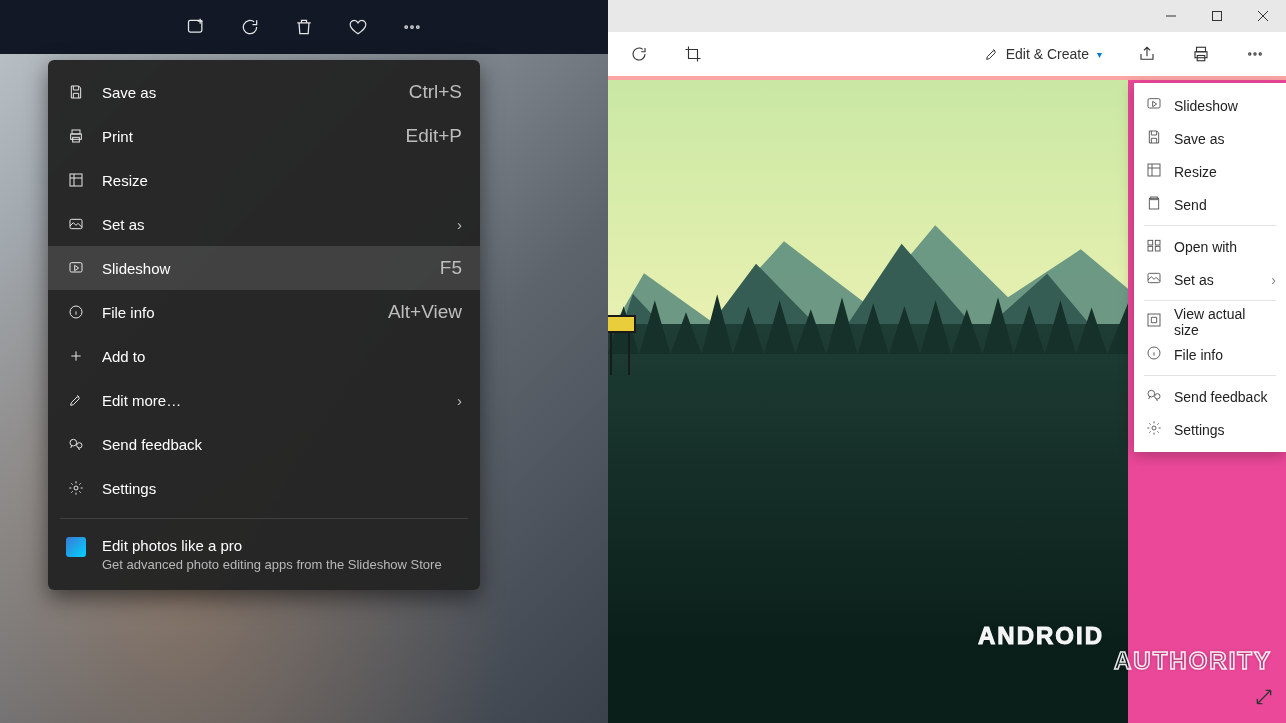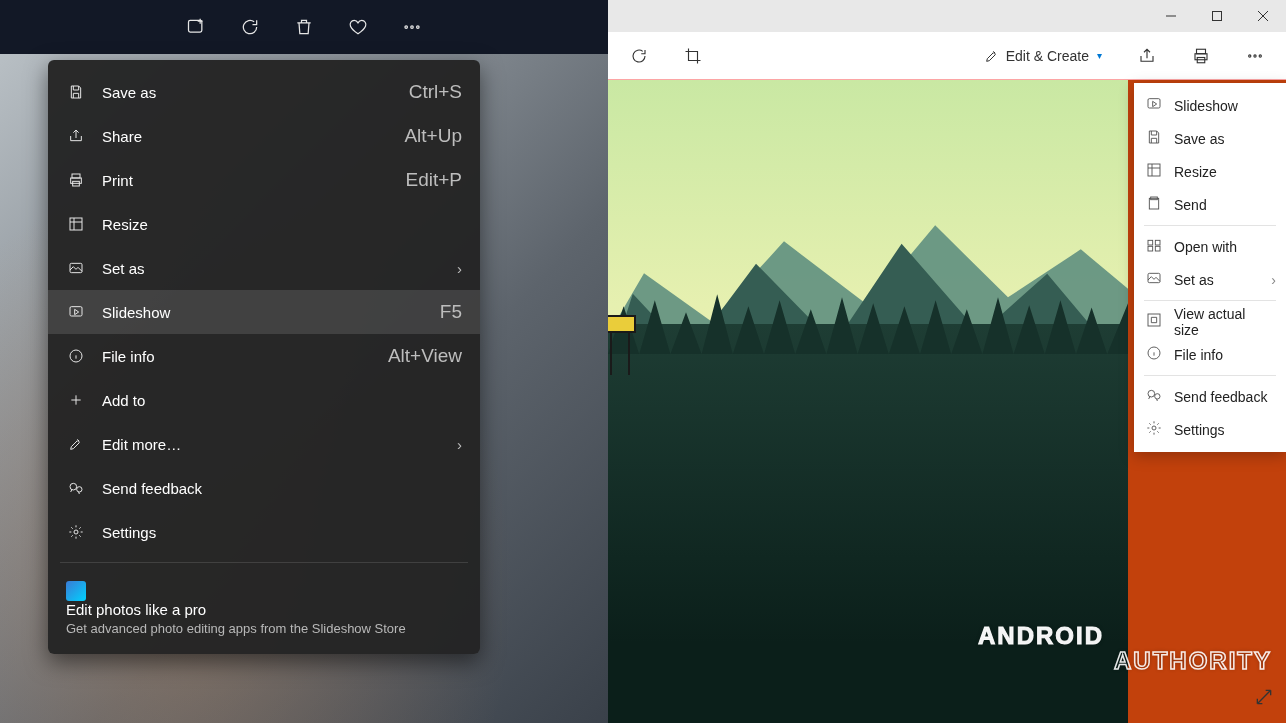--- a/index.html
+++ b/index.html
@@ -15,35 +15,35 @@
   
   .dmenu { position: absolute; top: 60px; left: 48px; width: 432px; background: rgba(36,36,36,.97); border-radius: 6px; padding: 10px 0 14px 0; box-shadow: 0 8px 22px rgba(0,0,0,.5); color: #fff; font-size: 15px; }
   .dmenu .item { display: flex; align-items: center; padding: 0 18px; height: 44px; cursor: pointer; position: relative; }
   .dmenu .item:hover, .dmenu .item.hover { background: rgba(255,255,255,.12); }
   .dmenu .ico { width: 20px; height: 20px; margin-right: 16px; display: flex; align-items: center; justify-content: center; }
   .dmenu svg { stroke: #e6e6e6; fill: none; stroke-width: 1.5; }
   .dmenu .label { flex: 1; }
   .dmenu .shortcut { color: #bdbdbd; font-size: 19px; }
   .dmenu .chev { color: #bdbdbd; }
   .dmenu .sep { height: 1px; background: rgba(255,255,255,.12); margin: 8px 12px; }
-  .dmenu .promo { padding: 10px 18px 4px 18px; display: flex; flex-direction: column; }
+  .dmenu .promo { padding: 10px 18px 4px 18px; display: flex; }
   .dmenu .promo .pico { width: 20px; height: 20px; margin-right: 16px; background: linear-gradient(135deg,#3a7bd5,#00d2ff); border-radius: 3px; }
   .dmenu .promo .ptitle { font-size: 15px; color: #fff; }
   .dmenu .promo .psub { font-size: 13px; color: #b8b8b8; margin-top: 3px; }
   
   .right { flex: 1; height: 100%; position: relative; background: #fff; display: flex; flex-direction: column; }
   .titlebar { height: 32px; background: #e8e8e8; display: flex; justify-content: flex-end; align-items: center; }
   .winbtn { width: 46px; height: 32px; display: flex; align-items: center; justify-content: center; cursor: pointer; }
   .winbtn svg { stroke: #333; stroke-width: 1; fill: none; }
-  .light-toolbar { height: 48px; background: #fff; border-bottom: 1px solid #fca5a5; display: flex; align-items: center; padding: 0 14px; gap: 20px; }
+  .light-toolbar { height: 48px; background: #fff; border-bottom: 4px solid #fca5a5; display: flex; align-items: center; padding: 0 14px; gap: 20px; }
   .light-toolbar .spacer { flex: 1; }
   .light-toolbar .tbtn { display: flex; align-items: center; gap: 6px; cursor: pointer; color: #333; font-size: 14px; padding: 6px 8px; border-radius: 3px; }
   .light-toolbar svg { stroke: #333; fill: none; stroke-width: 1.5; }
   .light-toolbar .ec-caret { color: #0078d4; font-size: 10px; margin-left: 2px; }
-  .right-canvas { flex: 1; position: relative; background: #c2410c; overflow: hidden; }
+  .right-canvas { flex: 1; position: relative; background: #ec4899; overflow: hidden; }
   
   .scene { position: absolute; top: 0; left: 0; height: 100%; width: 520px; overflow: hidden; }
   .sky { position: absolute; inset: 0; background: linear-gradient(#c9e8a3 0%, #e6f0b0 35%, #f2eab2 55%); }
   .mtn1 { position: absolute; bottom: 55%; left: -20px; right: -20px; height: 160px; background: #5f8f80; clip-path: polygon(0 100%, 10% 40%, 22% 70%, 35% 20%, 50% 60%, 62% 10%, 75% 55%, 88% 25%, 100% 60%, 100% 100%); opacity: .9; }
   .mtn2 { position: absolute; bottom: 45%; left: -20px; right: -20px; height: 200px; background: #355d53; clip-path: polygon(0 100%, 8% 30%, 18% 60%, 30% 15%, 44% 55%, 56% 5%, 70% 50%, 82% 20%, 94% 60%, 100% 40%, 100% 100%); }
   .forest { position: absolute; bottom: 0; left: 0; right: 0; height: 62%; background: linear-gradient(#1e3d34 0%, #0b1f1a 80%); }
   .forest::before { content: ""; position: absolute; top: -30px; left: 0; right: 0; height: 60px; background: #16312a; clip-path: polygon(0 100%,3% 20%,6% 100%,9% 10%,12% 100%,15% 30%,18% 100%,21% 0%,24% 100%,27% 20%,30% 100%,33% 10%,36% 100%,39% 25%,42% 100%,45% 5%,48% 100%,51% 15%,54% 100%,57% 20%,60% 100%,63% 10%,66% 100%,69% 25%,72% 100%,75% 5%,78% 100%,81% 18%,84% 100%,87% 10%,90% 100%,93% 22%,96% 100%,100% 15%,100% 100%); }
   .tower { position: absolute; left: 0; top: 235px; width: 32px; height: 60px; }
   .tower .cab { position: absolute; top: 0; left: -4px; width: 32px; height: 18px; background: #eacd3a; border: 2px solid #1a1a1a; }
   .tower .legs { position: absolute; top: 18px; left: 2px; width: 20px; height: 42px; background: linear-gradient(90deg, #1a1a1a 0 2px, transparent 2px 18px, #1a1a1a 18px 20px); }
@@ -100,29 +100,20 @@
 
     <div class="dmenu" id="dmenu">
         <div class="item">
           <span class="ico">
             <svg width="16" height="16" viewBox="0 0 24 24">
               <path d="M5 3h11l3 3v15H5zM8 3v6h8V3M8 21v-7h8v7"></path>
             </svg>
           </span>
           <span class="label">Save as</span>
           <span class="shortcut">Ctrl+S</span>
-        </div>
-        <div class="item">
-          <span class="ico">
-            <svg width="16" height="16" viewBox="0 0 24 24">
-              <path d="M4 12v7h16v-7M12 3v12M8 7l4-4 4 4"></path>
-            </svg>
-          </span>
-          <span class="label">Share</span>
-          <span class="shortcut">Alt+Up</span>
         </div>
         <div class="item">
           <span class="ico">
             <svg width="16" height="16" viewBox="0 0 24 24">
               <rect x="6" y="3" width="12" height="6"></rect>
               <rect x="4" y="9" width="16" height="8"></rect>
               <rect x="7" y="14" width="10" height="7"></rect>
             </svg>
           </span>
           <span class="label">Print</span>

